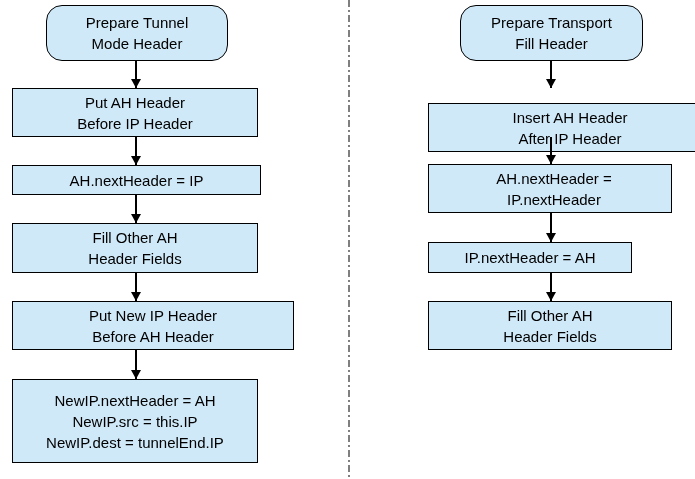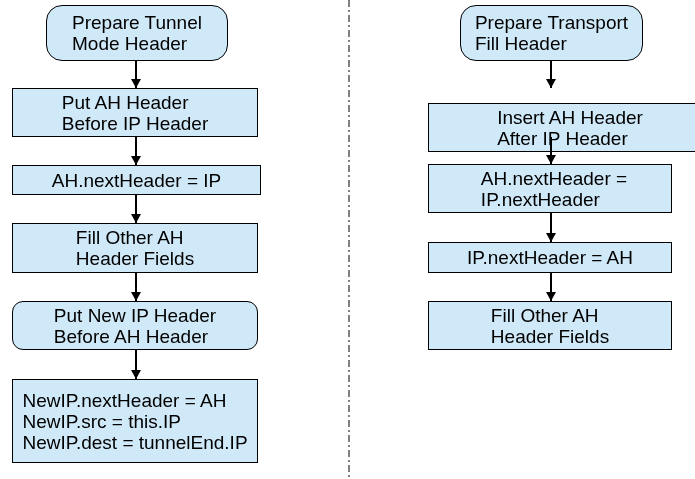--- a/index.html
+++ b/index.html
@@ -14,22 +14,23 @@
     height: 479px;
     background: #ffffff;
     overflow: hidden;
   }
   .node {
     position: absolute;
     box-sizing: border-box;
     background: #d0e9f8;
     border: 1.5px solid #000000;
     color: #000000;
-    font-size: 19px;
+    font-size: 15px;
     line-height: 21px;
+    text-align: center;
     white-space: pre-line;
     display: flex;
     align-items: center;
     justify-content: center;
   }
   .node.rounded {
     border-radius: 16px;
   }
   .arrow {
     position: absolute;
@@ -81,21 +82,21 @@
 
   <div class="node" style="left:12px; top:165px; width:249px; height:30px;">AH.nextHeader = IP</div>
 
   <div class="arrow" style="left:135px; top:195px; height:28px;"></div>
 
   <div class="node" style="left:12px; top:223px; width:246px; height:50px;">Fill Other AH
 Header Fields</div>
 
   <div class="arrow" style="left:135px; top:273px; height:28px;"></div>
 
-  <div class="node" style="left:12px; top:301px; width:246px; height:49px;border-radius:11px;">Put New IP Header
+  <div class="node" style="left:12px; top:301px; width:282px; height:49px;">Put New IP Header
 Before AH Header</div>
 
   <div class="arrow" style="left:135px; top:350px; height:29px;"></div>
 
   <div class="node" style="left:12px; top:379px; width:246px; height:84px;">NewIP.nextHeader = AH
 NewIP.src = this.IP
 NewIP.dest = tunnelEnd.IP</div>
 
   <div class="node rounded" style="left:460px; top:5px; width:183px; height:56px;">Prepare Transport
 Fill Header</div>
@@ -105,20 +106,20 @@
   <div class="node" style="left:428px; top:103px; width:284px; height:49px;">Insert AH Header
 After IP Header</div>
 
   <div class="arrow" style="left:550px; top:137px; height:27px;"></div>
 
   <div class="node" style="left:428px; top:164px; width:244px; height:49px;padding-left:8px;">AH.nextHeader =
 IP.nextHeader</div>
 
   <div class="arrow" style="left:550px; top:213px; height:29px;"></div>
 
-  <div class="node" style="left:428px; top:242px; width:244px; height:31px;">IP.nextHeader = AH</div>
+  <div class="node" style="left:428px; top:242px; width:204px; height:31px;">IP.nextHeader = AH</div>
 
   <div class="arrow" style="left:550px; top:273px; height:28px;"></div>
 
   <div class="node" style="left:428px; top:301px; width:244px; height:49px;">Fill Other AH
 Header Fields</div>
 
 </div>
 
 </body></html>

